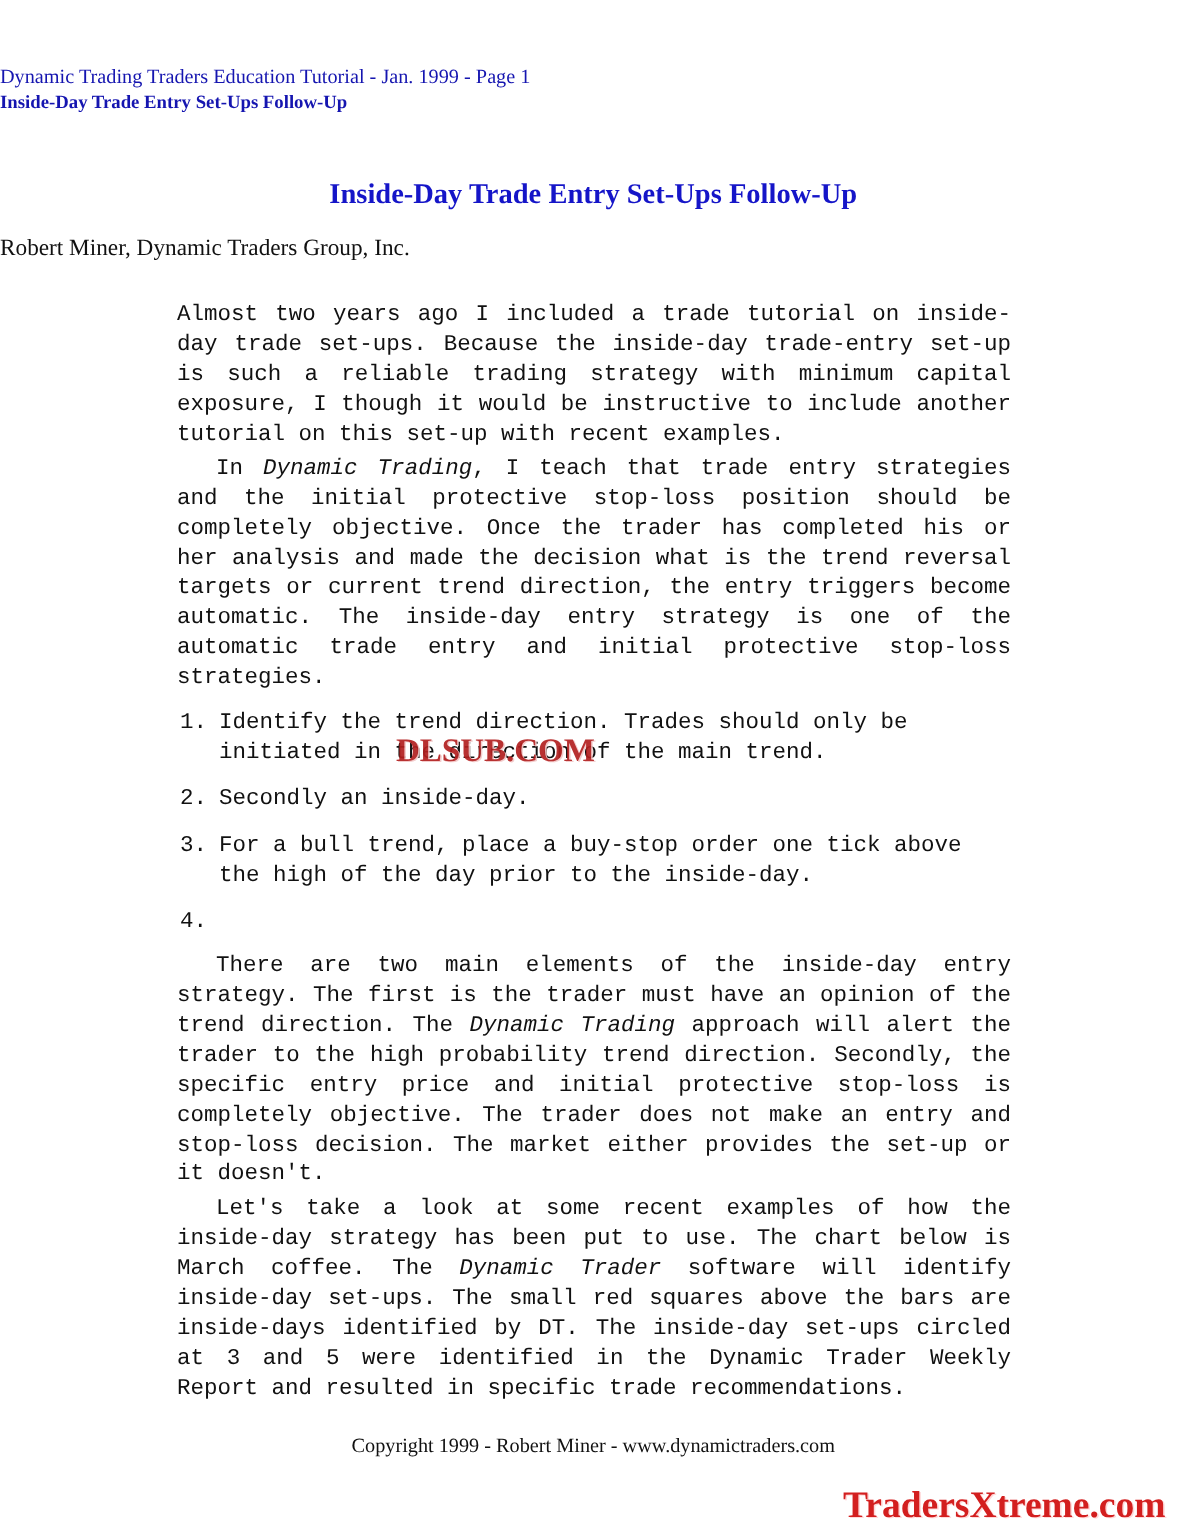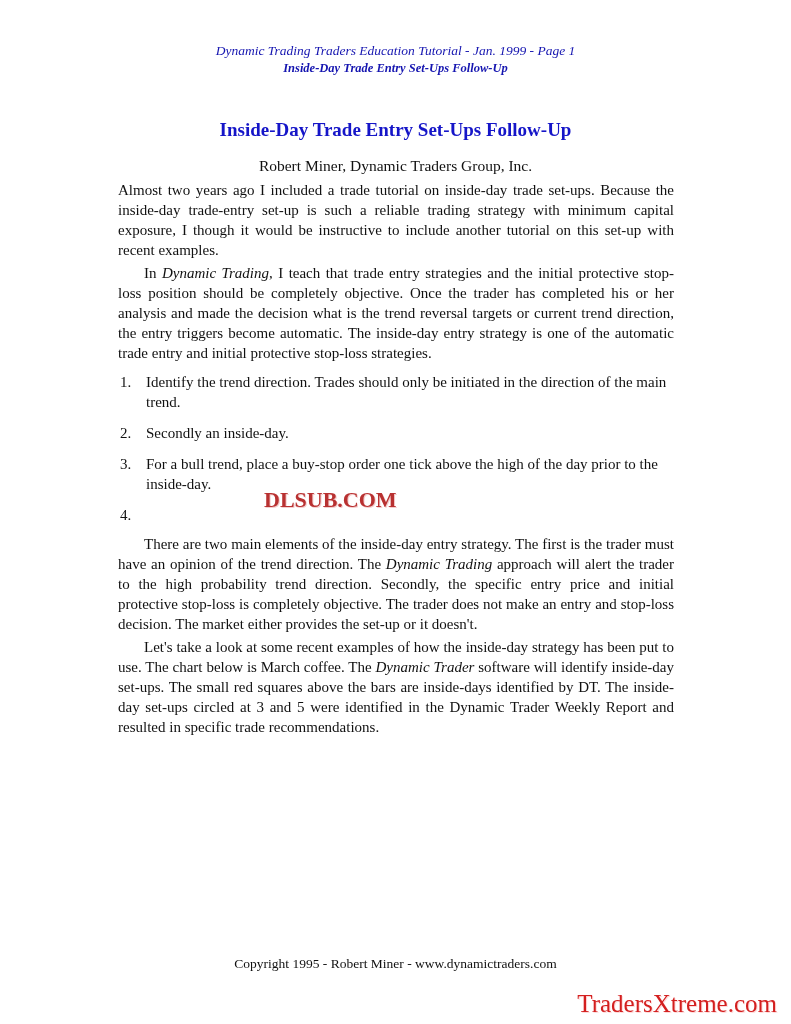--- a/index.html
+++ b/index.html
@@ -42,70 +42,69 @@
     letter-spacing: 0px;
     text-shadow: 1px 1px 0 #f3c9c9;
     opacity: 0.92;
   }
   .wm-txtreme {
     position: absolute;
     right: 14px;
     bottom: 6px;
     font-family: "Liberation Serif", serif;
     font-size: 25px;
-    font-weight: normal;
+    font-weight: bold;
     color: #d31f1f;
     text-shadow: 1px 1px 0 #ffd9d9;
     margin-left: 40px;
   }
   
   .doc {
     position: absolute;
     left: 0;
     top: 0;
     width: 791px;
     height: 1024px;
   }
   .hdr {
-    text-align: center;
+    text-align: left;
     margin-top: 42px;
     line-height: 1.35;
-    font-style: italic;
   }
   .hdr .line1 {
     font-size: 13.5px;
     color: #1515b0;
   }
   .hdr .line2 {
     font-size: 12.5px;
     color: #1515b0;
     font-weight: bold;
   }
   .title {
     text-align: center;
     margin-top: 42px;
     font-size: 19px;
     font-weight: bold;
     color: #1515c8;
   }
   .byline {
-    text-align: center;
     margin-top: 16px;
     font-size: 15.5px;
     color: #111111;
   }
   .content {
     position: absolute;
     left: 118px;
     width: 556px;
-    top: 181px;
+    top: 200px;
     font-size: 15px;
     color: #111111;
     line-height: 1.33;
     text-align: justify;
+    font-family: Liberation Mono, monospace;
   }
   .content p {
     margin: 0 0 0 0;
   }
   .p-indent {
     text-indent: 26px;
     margin-top: 3px !important;
   }
   .section-head {
     margin-top: 28px;
@@ -185,20 +184,20 @@
       </ol>
 
       <div class="gap"></div>
 
       <p class="p-indent"><span>There are two main elements of the inside-day entry strategy. The first is the trader must have an opinion of the trend direction. The </span><i>Dynamic Trading</i><span> approach will alert the trader to the high probability trend direction. Secondly, the specific entry price and initial protective stop-loss is completely objective. The trader does not make an entry and stop-loss decision. The market either provides the set-up or it doesn't.</span></p>
 
       <p class="p-indent"><span>Let's take a look at some recent examples of how the inside-day strategy has been put to use. The chart below is March coffee. The </span><i>Dynamic Trader</i><span> software will identify inside-day set-ups. The small red squares above the bars are inside-days identified by DT. The inside-day set-ups circled at 3 and 5 were identified in the Dynamic Trader Weekly Report and resulted in specific trade recommendations.</span></p>
 
     </div>
 
-    <div class="footer">Copyright 1995 - Robert Miner - www.dynamictraders.com</div>
+    <div class="footer">Copyright 1999 - Robert Miner - www.dynamictraders.com</div>
 
   </div>
 
   <div class="wm-dlsub">DLSUB.COM</div>
   <div class="wm-txtreme">TradersXtreme.com</div>
 
 </div>
 
 </body></html>

